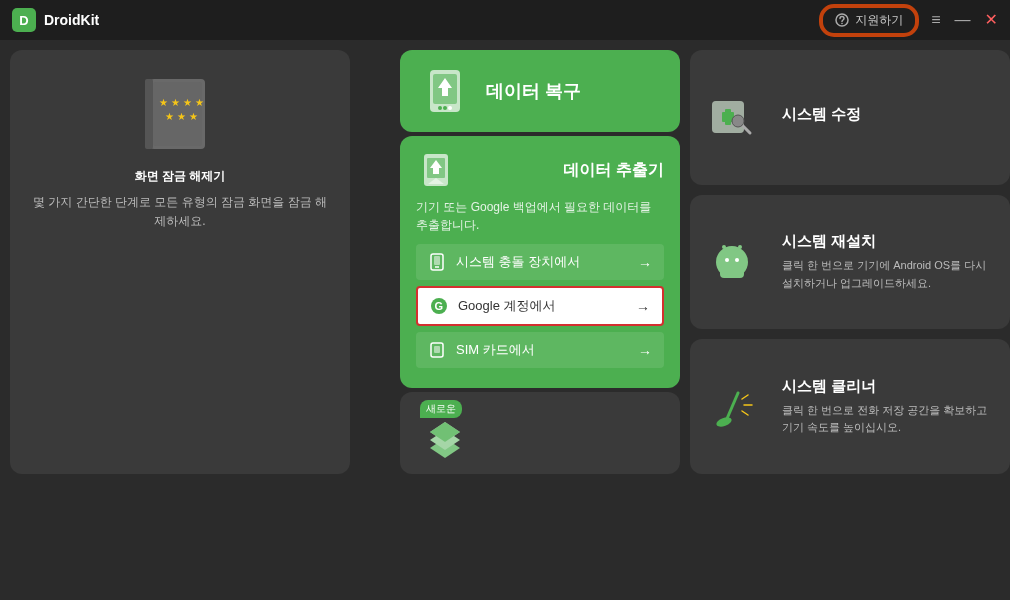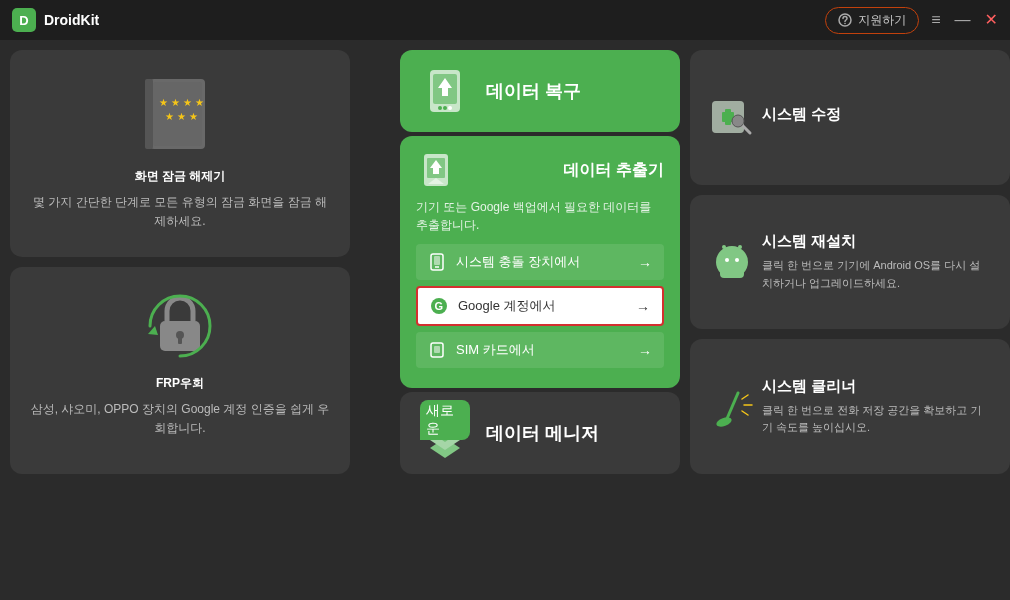--- a/index.html
+++ b/index.html
@@ -46,21 +46,21 @@
     .titlebar-right {
       display: flex;
       align-items: center;
       gap: 12px;
     }
     .support-btn {
       display: flex;
       align-items: center;
       gap: 6px;
       background: transparent;
-      border: 1px solid #c2410c;
+      border: 4px solid #c2410c;
       border-radius: 15px;
       padding: 4px 12px;
       color: #ccc;
       font-size: 12px;
       cursor: pointer;
     }
     .titlebar-controls {
       display: flex;
       align-items: center;
       gap: 14px;
@@ -223,40 +223,40 @@
       cursor: pointer;
     }
     .manager-label {
       font-size: 18px;
       font-weight: 700;
       color: #fff;
     }
     .new-badge {
       background: #4caf50;
       border-radius: 8px 8px 8px 0;
-      font-size: 14px;
+      font-size: 10px;
       padding: 2px 6px;
       color: #fff;
       margin-bottom: 4px;
     }
 
     
     .right-col {
       display: flex;
       flex-direction: column;
       gap: 10px;
     }
     .right-card {
       background: #3a3a3a;
       border-radius: 12px;
       padding: 16px 20px;
       display: flex;
       flex-direction: row;
       align-items: center;
-      gap: 8px;
+      gap: 28px;
       flex: 1;
       cursor: pointer;
     }
     .right-card-info .right-card-title {
       font-size: 15px;
       font-weight: 700;
       margin-bottom: 6px;
     }
     .right-card-info .right-card-desc {
       font-size: 11px;
@@ -319,38 +319,20 @@
           <text x="32" y="46" font-size="10" fill="#f5c518">★</text>
           <text x="44" y="46" font-size="10" fill="#f5c518">★</text>
 
           <rect x="0" y="5" width="8" height="70" rx="2" fill="#555"></rect>
         </svg>
       </div>
       <div class="card-title">화면 잠금 해제기</div>
       <div class="card-desc">몇 가지 간단한 단계로 모든 유형의 잠금 화면을 잠금 해제하세요.</div>
     </div>
 
-    <div class="frp-card">
-      <div class="frp-icon">
-        <svg viewBox="0 0 70 70" width="70" height="70">
-
-          <rect x="15" y="30" width="40" height="30" rx="5" fill="#888"></rect>
-
-          <path d="M22 30 V20 A13 13 0 0 1 48 20 V30" stroke="#888" stroke-width="5" fill="none"></path>
-
-          <path d="M5 35 A30 30 0 1 1 35 65" stroke="#4caf50" stroke-width="3" fill="none" stroke-linecap="round"></path>
-          <polygon points="3,43 10,35 13,44" fill="#4caf50"></polygon>
-
-          <circle cx="35" cy="44" r="4" fill="#555"></circle>
-          <rect x="33" y="46" width="4" height="7" rx="1" fill="#555"></rect>
-        </svg>
-      </div>
-      <div class="card-title">FRP우회</div>
-      <div class="card-desc">삼성, 샤오미, OPPO 장치의 Google 계정 인증을 쉽게 우회합니다.</div>
-    </div>
   </div>
 
   <div class="center-col">
 
     <div class="recovery-card">
       <div class="icon-wrap">
         <svg viewBox="0 0 50 50" width="50" height="50">
 
           <rect x="10" y="4" width="30" height="42" rx="4" fill="#c8e6c9"></rect>
           <rect x="13" y="8" width="24" height="30" rx="2" fill="#81c784"></rect>
@@ -420,21 +402,20 @@
         <div class="new-badge" style="position:absolute;top:-8px;left:0;">새로운</div>
         <svg viewBox="0 0 50 50" width="50" height="50">
 
           <polygon points="10,40 25,30 40,40 25,50" fill="#81c784"></polygon>
           <polygon points="10,32 25,22 40,32 25,42" fill="#a5d6a7"></polygon>
           <polygon points="10,24 25,14 40,24 25,34" fill="#c8e6c9"></polygon>
 
           <polygon points="10,24 25,14 40,24 25,34" fill="#4caf50" opacity="0.7"></polygon>
         </svg>
       </div>
-      <span class="manager-label">데이터 메니저</span>
     </div>
   </div>
 
   <div class="right-col">
 
     <div class="right-card">
       <div class="right-icon">
         <svg viewBox="0 0 44 44" width="44" height="44">
 
           <rect x="2" y="6" width="32" height="32" rx="4" fill="#888"></rect>

